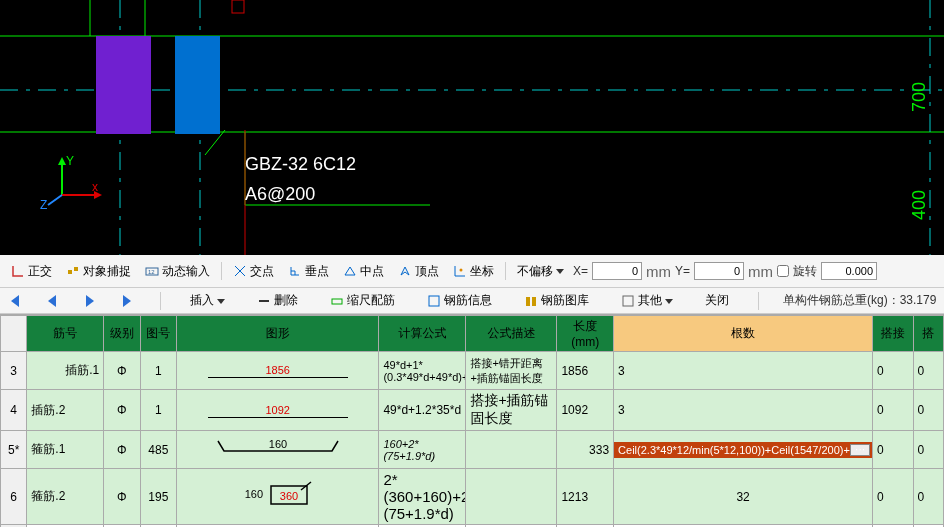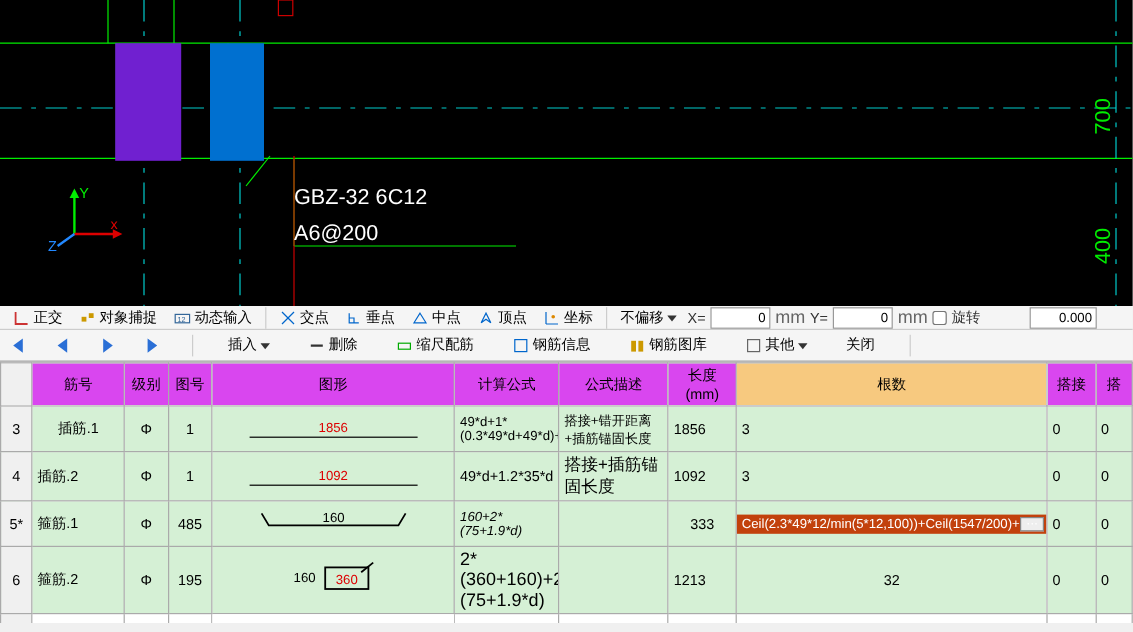--- a/index.html
+++ b/index.html
@@ -1,32 +1,32 @@
 <!DOCTYPE html>
 <html><head>
 <meta charset="utf-8">
 <style>
 * { margin: 0; padding: 0; box-sizing: border-box; }
 body { font-family: "Microsoft YaHei", Arial, sans-serif; font-size: 12px; background: #f0f0f0; width: 944px; height: 527px; overflow: hidden; }
 .cad-viewport { width: 944px; height: 255px; background: #000; position: relative; overflow: hidden; }
 .cad-svg { width: 100%; height: 100%; }
-.toolbar1 { height: 20px; background: #f5f5f5; border-bottom: 1px solid #ccc; display: flex; align-items: center; padding: 0 6px; gap: 4px; }
+.toolbar1 { height: 33px; background: #f5f5f5; border-bottom: 1px solid #ccc; display: flex; align-items: center; padding: 0 6px; gap: 4px; }
 .toolbar2 { height: 26px; background: #f5f5f5; border-bottom: 1px solid #ccc; display: flex; align-items: center; padding: 0 6px; gap: 22px; }
 .tb-btn { display: inline-flex; align-items: center; gap: 3px; padding: 2px 4px; cursor: pointer; border: 1px solid transparent; }
 .tb-sep { width: 1px; height: 18px; background: #ccc; margin: 0 2px; }
 .tb-icon { width: 14px; height: 14px; display: inline-block; }
 .tb-input { width: 50px; height: 18px; border: 1px solid #999; text-align: right; padding: 0 3px; font-size: 11px; }
 .tb-label { font-size: 12px; color: #333; }
 .tb-unit { font-size: 15px; color: #666; }
 .tb-chk { width: 12px; height: 12px; }
 .nav-btn { width: 16px; height: 16px; cursor: pointer; }
 .table-wrap { height: 218px; overflow: auto; background: #fff; border-top: 1px solid #aaa; }
 table { border-collapse: collapse; width: 100%; table-layout: fixed; }
 th, td { border: 1px solid #aaa; padding: 2px 4px; font-size: 12px; text-align: center; height: 24px; overflow: hidden; }
-th { background: #d946ef; font-weight: normal; }
+th { background: #15803d; font-weight: normal; }
 tbody tr { background: #d5f0d5; }
 tbody tr td:first-child { background: #f0f0f0; }
 .rowhead { background: #f0f0f0 !important; width: 24px; }
 .col-xing { text-align: center; position: relative; height: 38px; }
 .shape-line { border-top: 1.5px solid #000; width: 140px; margin: 0 auto; position: relative; }
 .shape-label { color: #d00; font-size: 11px; position: absolute; left: 50%; transform: translateX(-50%); top: -14px; }
 .gen-cell { background: #c2410c; color: #fff; font-size: 11px; text-align: left; padding: 2px 4px; position: relative; }
 .gen-cell-btn { position: absolute; right: 2px; top: 2px; bottom: 2px; width: 20px; background: #eee; border: 1px solid #888; cursor: pointer; display: flex; align-items: center; justify-content: center; font-size: 10px; }
 .th-gen { background: #f7c97f !important; font-family: Liberation Serif, serif; }
 tbody tr.sel-row td:first-child { background: #f7c97f; }
@@ -163,21 +163,21 @@
       </svg>
   </span>
   <span class="tb-label">X=</span>
   <input class="tb-input" value="0" style="">
   <span class="tb-unit">mm</span>
   <span class="tb-label">Y=</span>
   <input class="tb-input" value="0" style="">
   <span class="tb-unit">mm</span>
   <input type="checkbox" class="tb-chk" style="">
   <span class="tb-label">旋转</span>
-  <input class="tb-input" style="width: 56px; margin-left: 37px;" value="0.000">
+  <input class="tb-input" style="width: 56px;" value="0.000">
 </div>
 
 <div class="toolbar2">
   <svg class="nav-btn">
       <path d="M3 2 L3 14 M5 8 L13 2 L13 14 Z" fill="#2a6fd6"></path>
     </svg>
   <svg class="nav-btn">
       <polygon points="12,2 4,8 12,14" fill="#2a6fd6"></polygon>
     </svg>
   <svg class="nav-btn">
@@ -224,20 +224,23 @@
       </svg>
     <span>其他</span>
     <svg width="8" height="8">
         <polygon points="0,2 8,2 4,7" fill="#333"></polygon>
       </svg>
   </span>
   <span class="tb-btn">
     <span>关闭</span>
   </span>
   <span class="tb-sep"></span>
+  <span class="tb-label">
+    <span>单构件钢筋总重(kg)：</span><span>33.179</span>
+  </span>
 </div>
 
 <div class="table-wrap">
 <table>
 <colgroup>
   <col class="col-w-rowno">
         <col class="col-w-jh">
         <col class="col-w-jb">
         <col class="col-w-th">
   <col class="col-w-tx">
@@ -259,21 +262,21 @@
   <th>公式描述</th>
   <th>长度(mm)</th>
   <th class="th-gen">根数</th>
   <th>搭接</th>
   <th>搭</th>
 </tr>
 </thead>
 <tbody id="tbody">
         <tr>
           <td class="rowhead">3</td>
-          <td style="text-align: center;">插筋.1</td>
+          <td style="text-align: right;">插筋.1</td>
           <td>Φ</td>
           <td>1</td>
           <td class="col-xing">
             <div style="position:relative;padding-top:14px">
               <div class="shape-line">
                 <span class="shape-label">1856</span>
               </div>
             </div>
           </td>
           <td style="text-align: left; font-size: 11px;">49*d+1*(0.3*49*d+49*d)+1.2*35*d</td>
@@ -306,21 +309,21 @@
           <td class="rowhead">5*</td>
           <td style="text-align: left;">箍筋.1</td>
           <td>Φ</td>
           <td>485</td>
           <td class="col-xing"><svg width="160" height="26">
               <path d="M20 6 L26 16 L134 16 L140 6" stroke="#000" fill="none" stroke-width="1.5"></path>
               <text x="80" y="13" text-anchor="middle" font-size="11">160</text>
             </svg></td>
           <td style="text-align: left; font-size: 11px; font-style: italic;">160+2*(75+1.9*d)</td>
           <td style="text-align: left; font-size: 11px;"></td>
-          <td style="text-align: center;">333</td>
+          <td style="text-align: right;">333</td>
           <td style="padding: 0px;">
             <div class="gen-cell">Ceil(2.3*49*12/min(5*12,100))+Ceil(1547/200)+1<div class="gen-cell-btn">···</div></div>
           </td>
           <td style="text-align: left;">0</td>
           <td style="text-align: left;">0</td>
         </tr>
         <tr>
           <td class="rowhead">6</td>
           <td style="text-align: left;">箍筋.2</td>
           <td>Φ</td>

